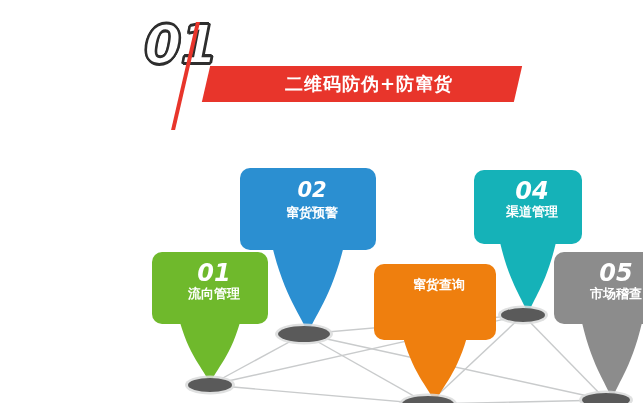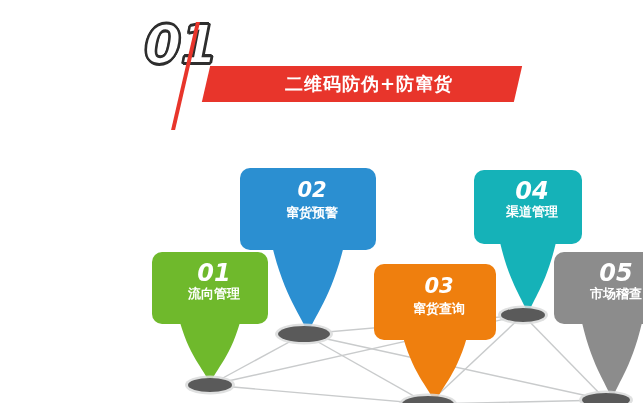--- a/index.html
+++ b/index.html
@@ -177,21 +177,20 @@
     <div id="pin-labels">
         <div class="pin-label" style="left: 118px; top: 262px; width: 96px;">
           <span class="pin-num sm">01</span>
           <span class="pin-name sm">流向管理</span>
         </div>
         <div class="pin-label" style="left: 206px; top: 178px; width: 116px;">
           <span class="pin-num">02</span>
           <span class="pin-name">窜货预警</span>
         </div>
         <div class="pin-label" style="left: 340px; top: 274px; width: 102px;">
-          <span class="pin-num">03</span>
           <span class="pin-name">窜货查询</span>
         </div>
         <div class="pin-label" style="left: 440px; top: 180px; width: 88px;">
           <span class="pin-num sm">04</span>
           <span class="pin-name sm">渠道管理</span>
         </div>
         <div class="pin-label" style="left: 520px; top: 262px; width: 96px;">
           <span class="pin-num sm">05</span>
           <span class="pin-name sm">市场稽查</span>
         </div>

